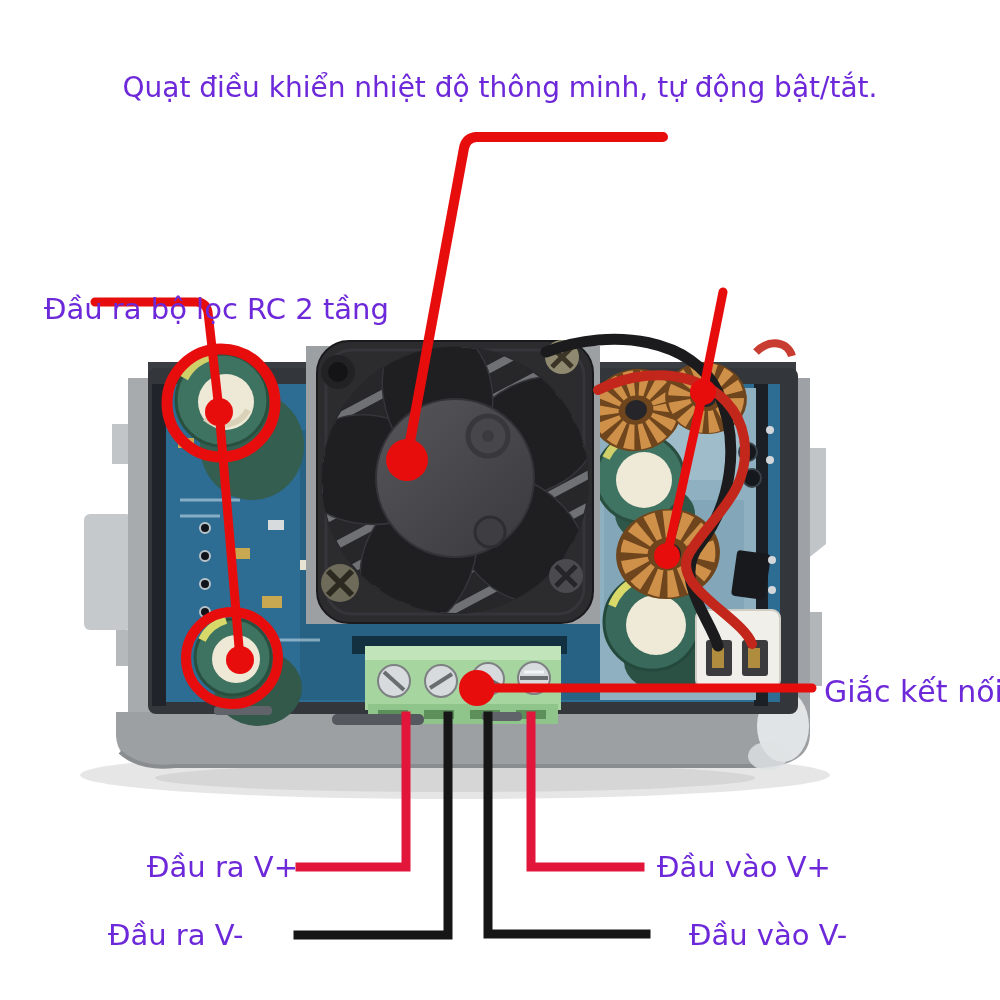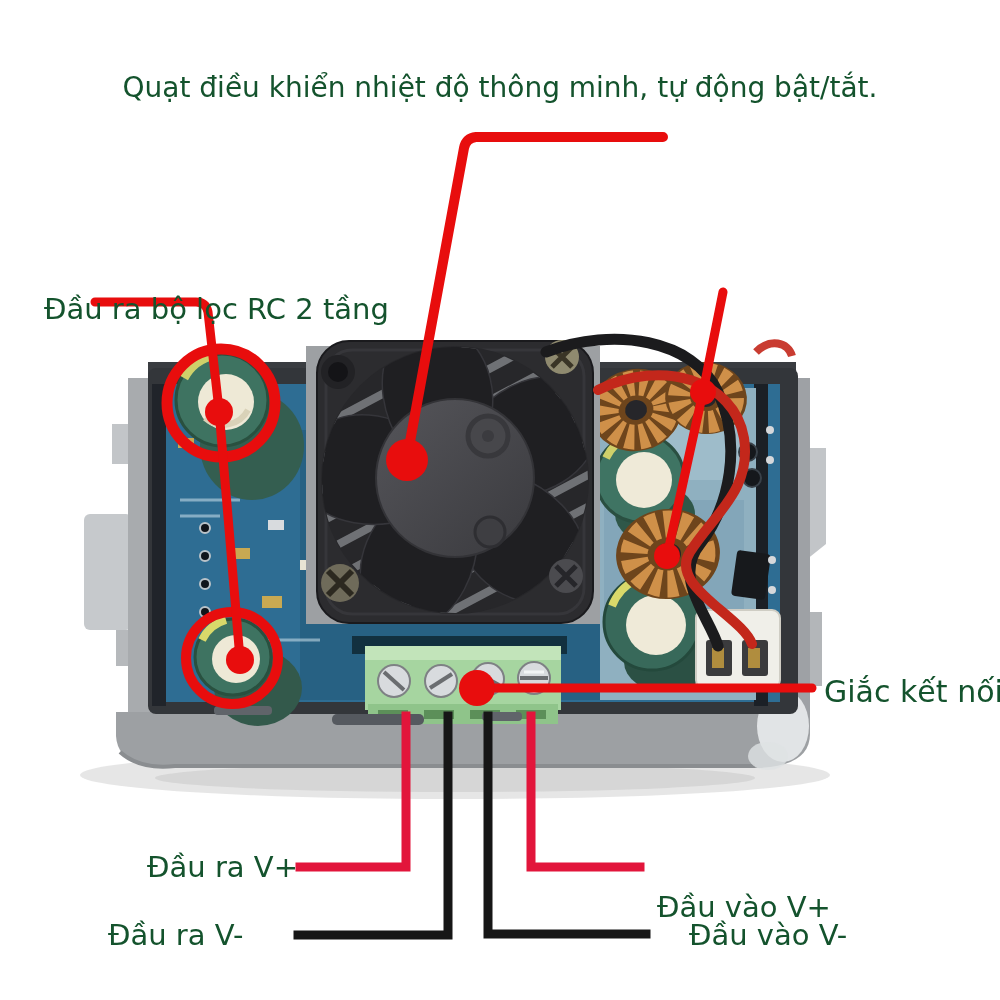--- a/index.html
+++ b/index.html
@@ -1,26 +1,26 @@
 <!DOCTYPE html>
 <html><head>
 <meta charset="utf-8">
 <style>
   html,body{margin:0;padding:0;background:#ffffff;}
   #stage{position:relative;width:1000px;height:1000px;background:#ffffff;overflow:hidden;
          font-family:"DejaVu Sans","Liberation Sans",sans-serif;color:#1a1a1a;}
   svg{position:absolute;left:0;top:0;}
-  .label{position:absolute;font-size:29px;line-height:36px;color:#14532d;white-space:nowrap;}
+  .label{position:absolute;font-size:29px;line-height:36px;color:#6d28d9;white-space:nowrap;}
   #lbl-fan{left:0;right:0;top:70px;text-align:center;font-size:28px;}
   #lbl-rc{left:44px;top:252px;margin-top:39px;}
   #lbl-inductor{left:505px;top:217px;width:450px;text-align:center;white-space:normal;line-height:43px;}
   #lbl-connector{left:824px;top:674px;font-size:30px;}
   #lbl-out-vplus{left:108px;width:190px;text-align:right;top:849px;}
   #lbl-out-vminus{left:108px;width:190px;text-align:left;top:917px;}
-  #lbl-in-vplus{left:657px;top:849px;margin-top:40px;}
+  #lbl-in-vplus{left:657px;top:849px;}
   #lbl-in-vminus{left:689px;top:917px;}
 </style>
 </head>
 <body>
 
 <div id="stage">
 
 <svg width="1000" height="1000" viewBox="0 0 1000 1000">
   <defs>
     <clipPath id="fanOpen">

